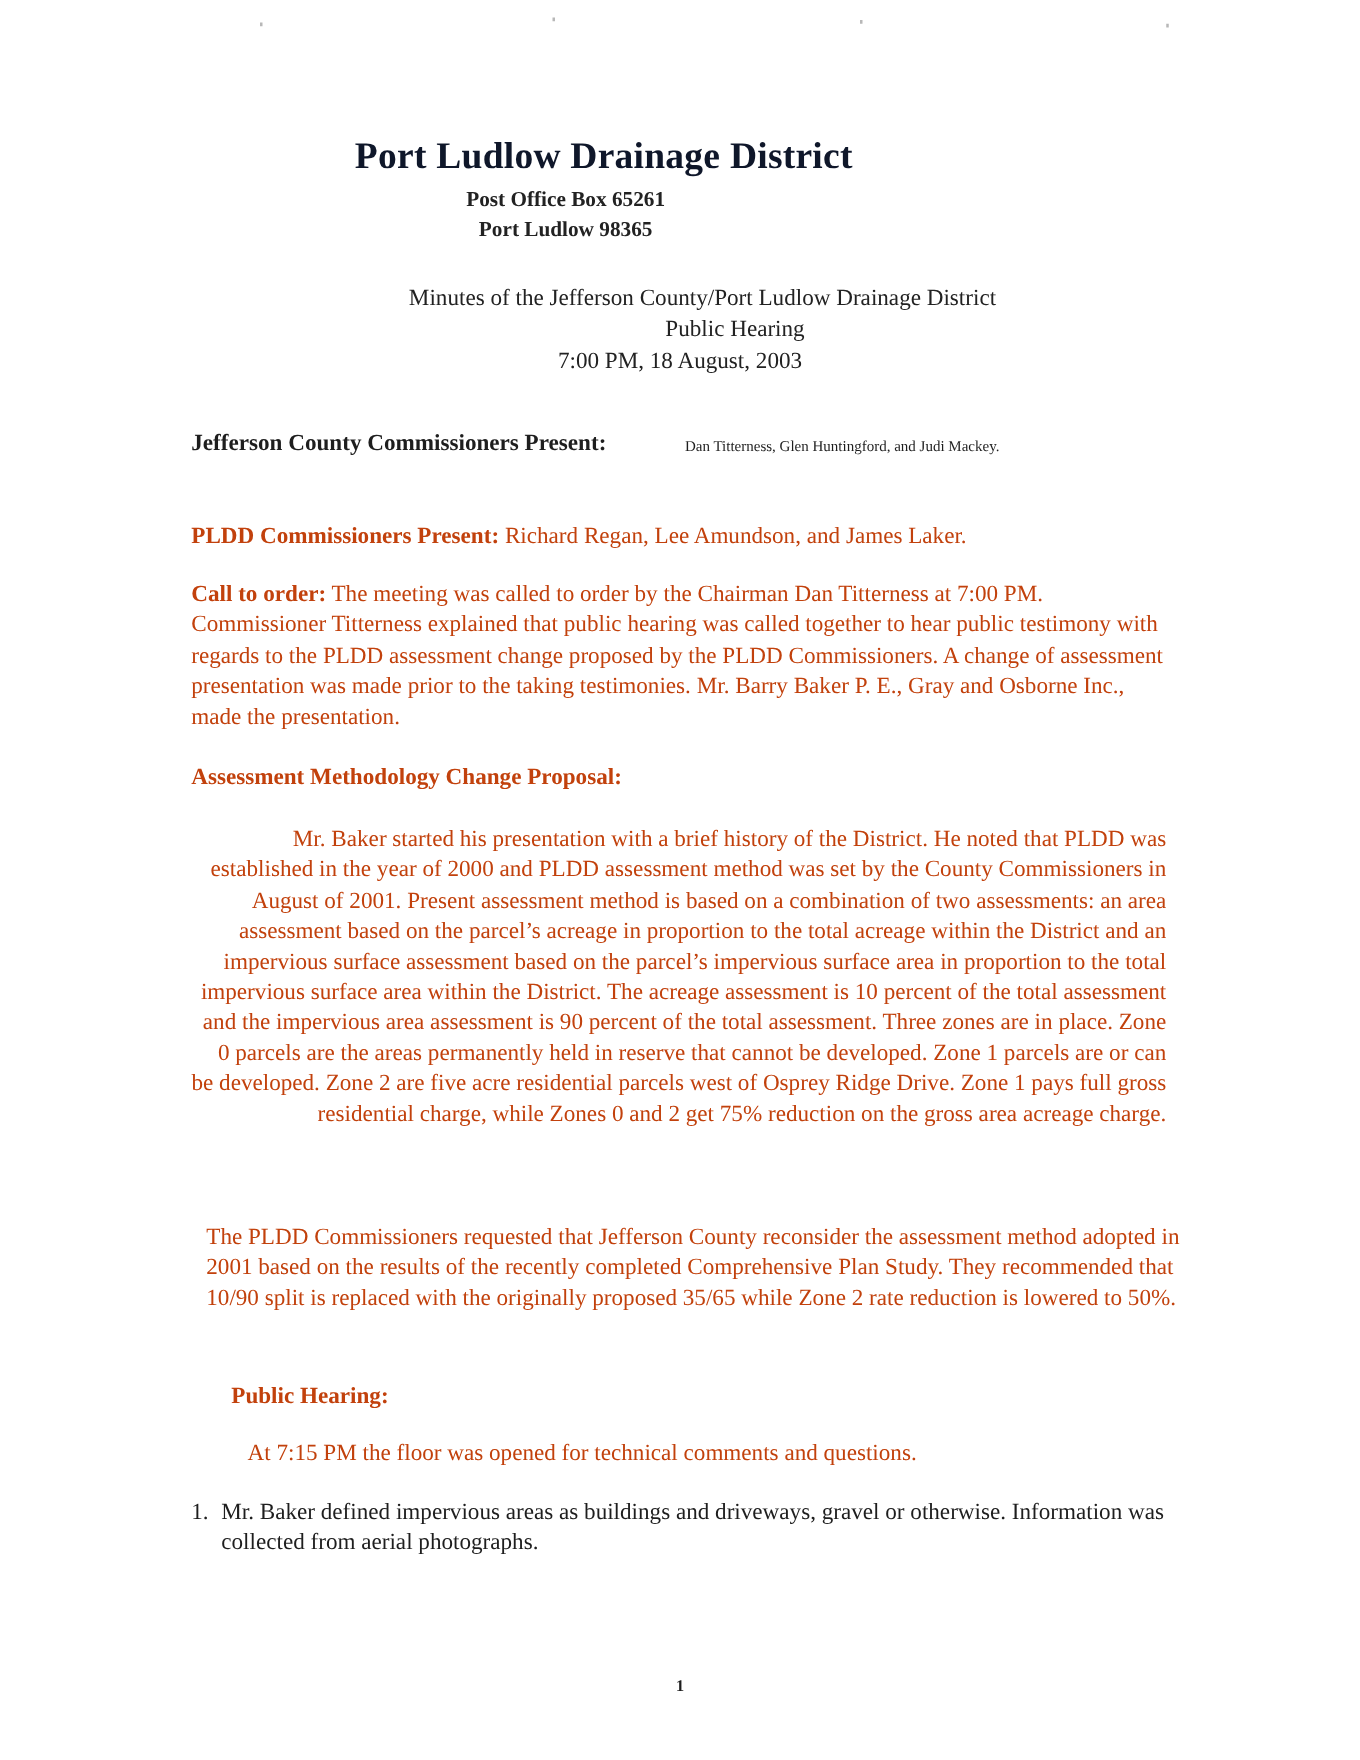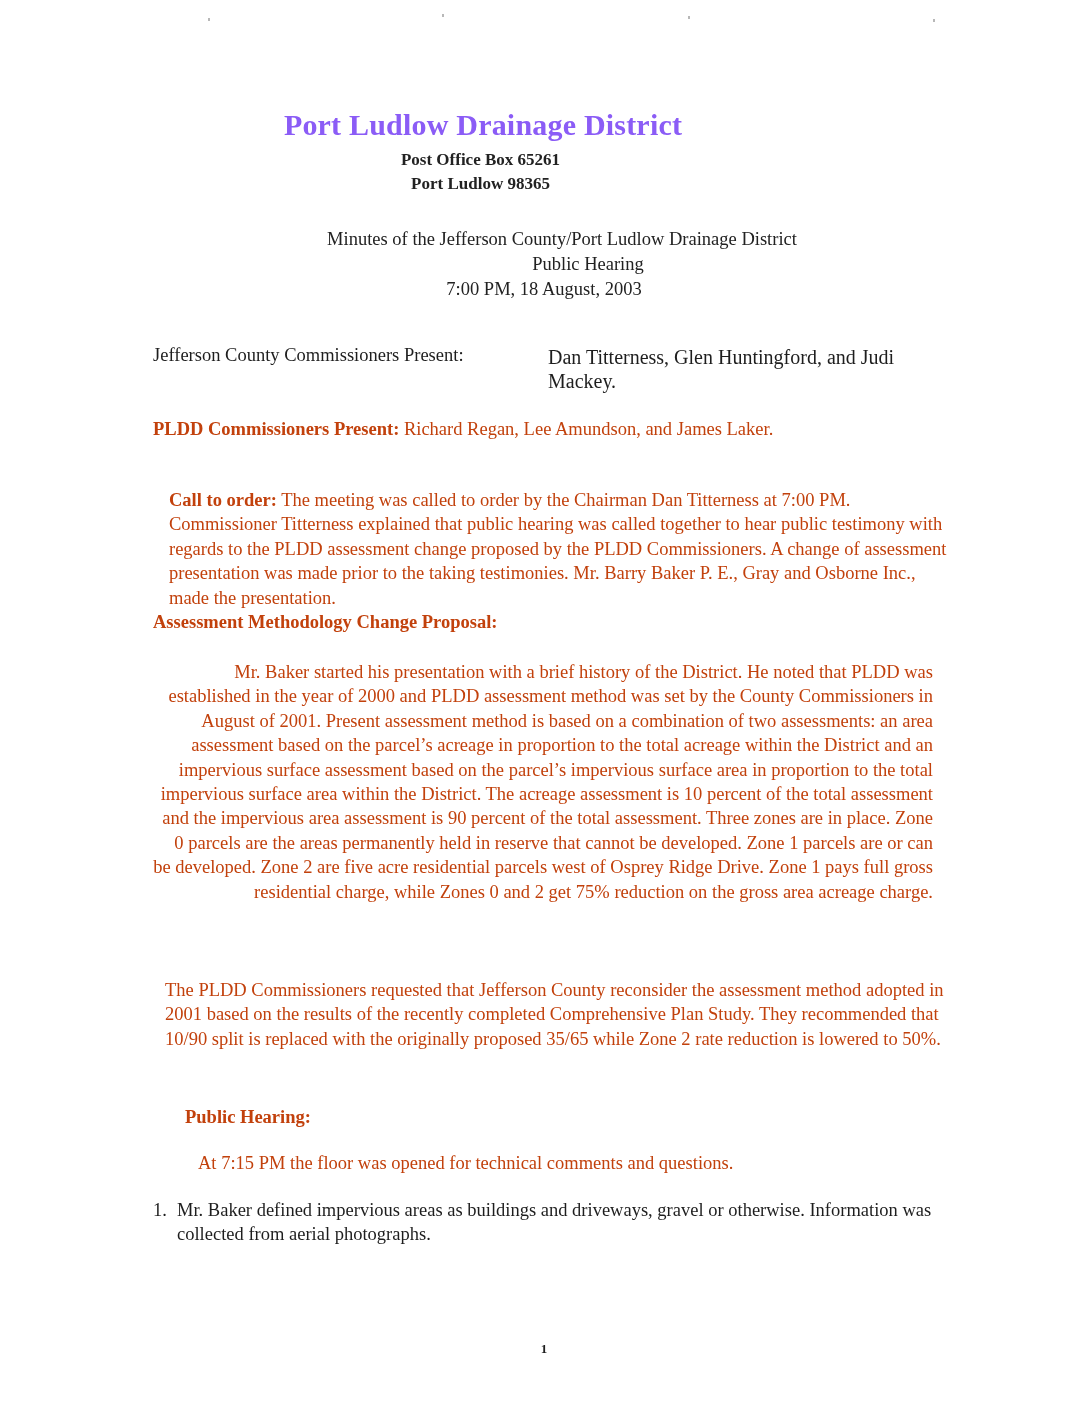--- a/index.html
+++ b/index.html
@@ -22,31 +22,30 @@
       height: 1408px;
     }
     .center { text-align: center; }
     .title {
       position: absolute;
       top: 108px;
       left: 0;
       width: 966px;
       font-size: 30px;
       font-weight: bold;
-      color: #8b5cf6;
+      color: #0f172a;
       letter-spacing: 0.2px;
     }
     .sub {
       position: absolute;
       left: 0;
       width: 905px;
       font-size: 17px;
       font-weight: bold;
       color: #222;
-      padding-left: 28px;
     }
     .sub1 { top: 150px; }
     .sub2 { top: 174px; }
     .min {
       position: absolute;
       left: 0;
       width: 1088px;
       font-size: 18.5px;
       color: #222;
     }
@@ -62,32 +61,32 @@
       line-height: 24.4px;
       color: #c2410c;
     }
     .b { font-weight: bold; }
 
     .jc-label {
       position: absolute;
       left: 153px;
       top: 345px;
       font-size: 18.5px;
-      font-weight: normal;
+      font-weight: bold;
     }
     .jc-names {
       position: absolute;
       left: 548px;
       top: 345px;
       width: 390px;
-      font-size: 20px;
+      font-size: 12px;
       line-height: 24.4px;
     }
     .pldd-present { top: 417px; }
-    .call-order { top: 488px; margin-left: 16px; }
+    .call-order { top: 464px; }
     .amc-head { top: 610px; }
     .amc-body { top: 660px; text-align: right; }
     .req-body { top: 978px; margin-left: 12px; }
     .ph-head { top: 1105px; margin-left: 32px; }
     .ph-open { top: 1151px; margin-left: 45px; }
     .item {
       position: absolute;
       left: 153px;
       top: 1198px;
       width: 785px;

